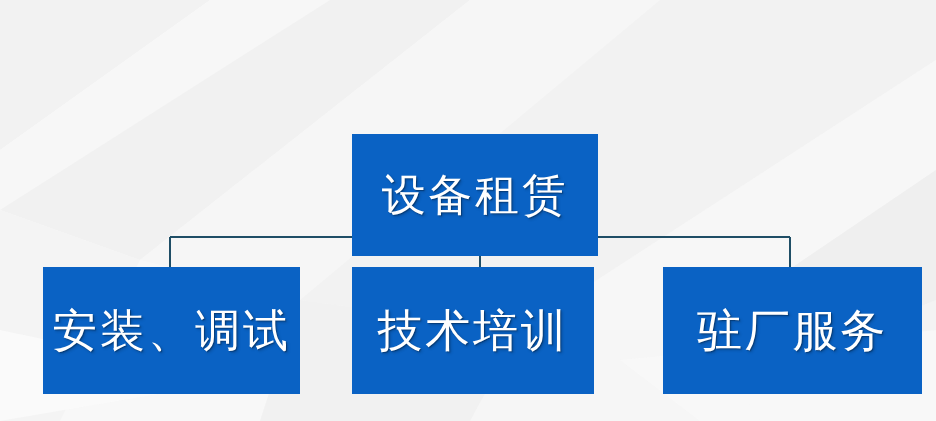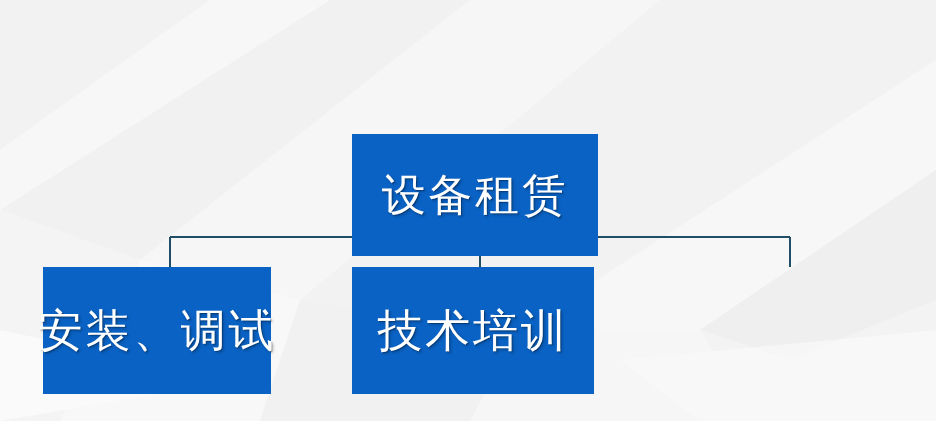--- a/index.html
+++ b/index.html
@@ -65,21 +65,21 @@
     font-size: 44px;
     margin-top: 48px;
   }
 
   .node-leaf {
     top: 267px;
     height: 127px;
     font-size: 45px;
   }
 
-  .leaf-1 { left: 43px;  width: 228px; }
+  .leaf-1 { left: 43px;  width: 257px; }
   .leaf-2 { left: 352px; width: 242px; }
   .leaf-3 { left: 663px; width: 259px; }
 
   .node-label {
     display: block;
   }
 </style>
 </head>
 <body>
 
@@ -124,14 +124,17 @@
   </div>
 
   <div class="node node-leaf leaf-1">
     <span class="node-label">安装、调试</span>
   </div>
 
   <div class="node node-leaf leaf-2">
     <span class="node-label">技术培训</span>
   </div>
 
+  <div class="node node-leaf leaf-3">
+    <span class="node-label">驻厂服务</span>
+  </div>
 
 </div>
 
 </body></html>

